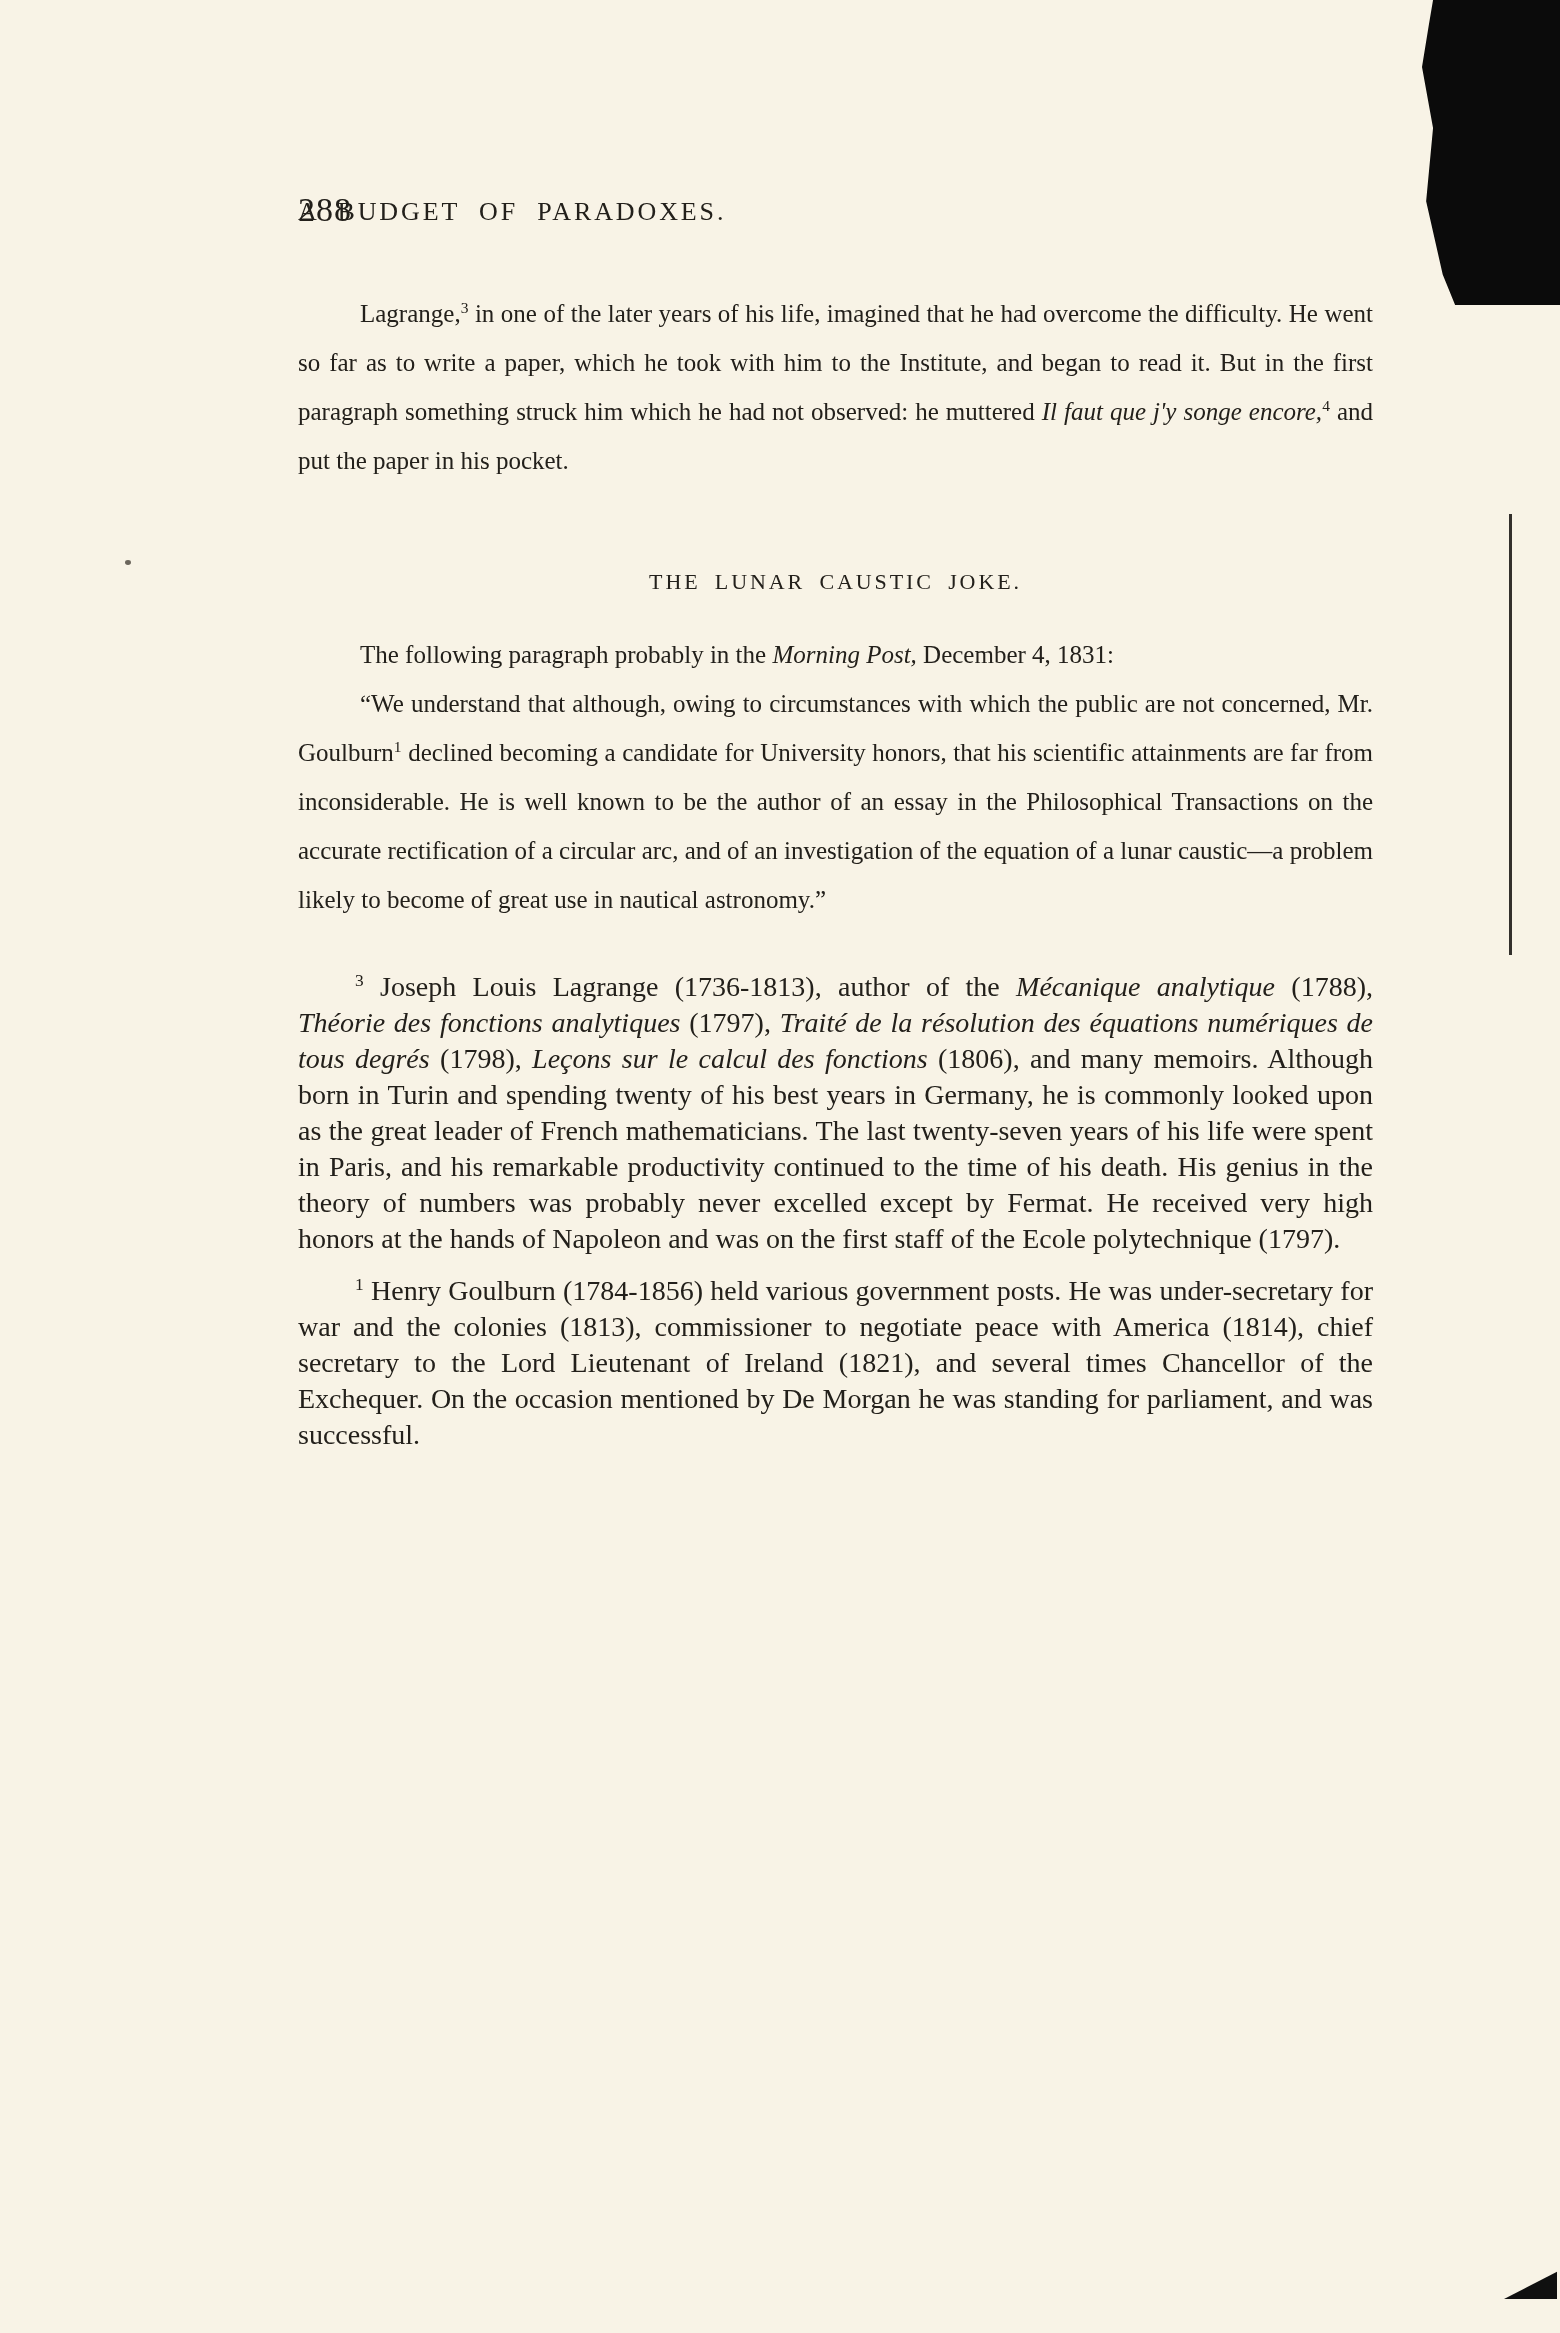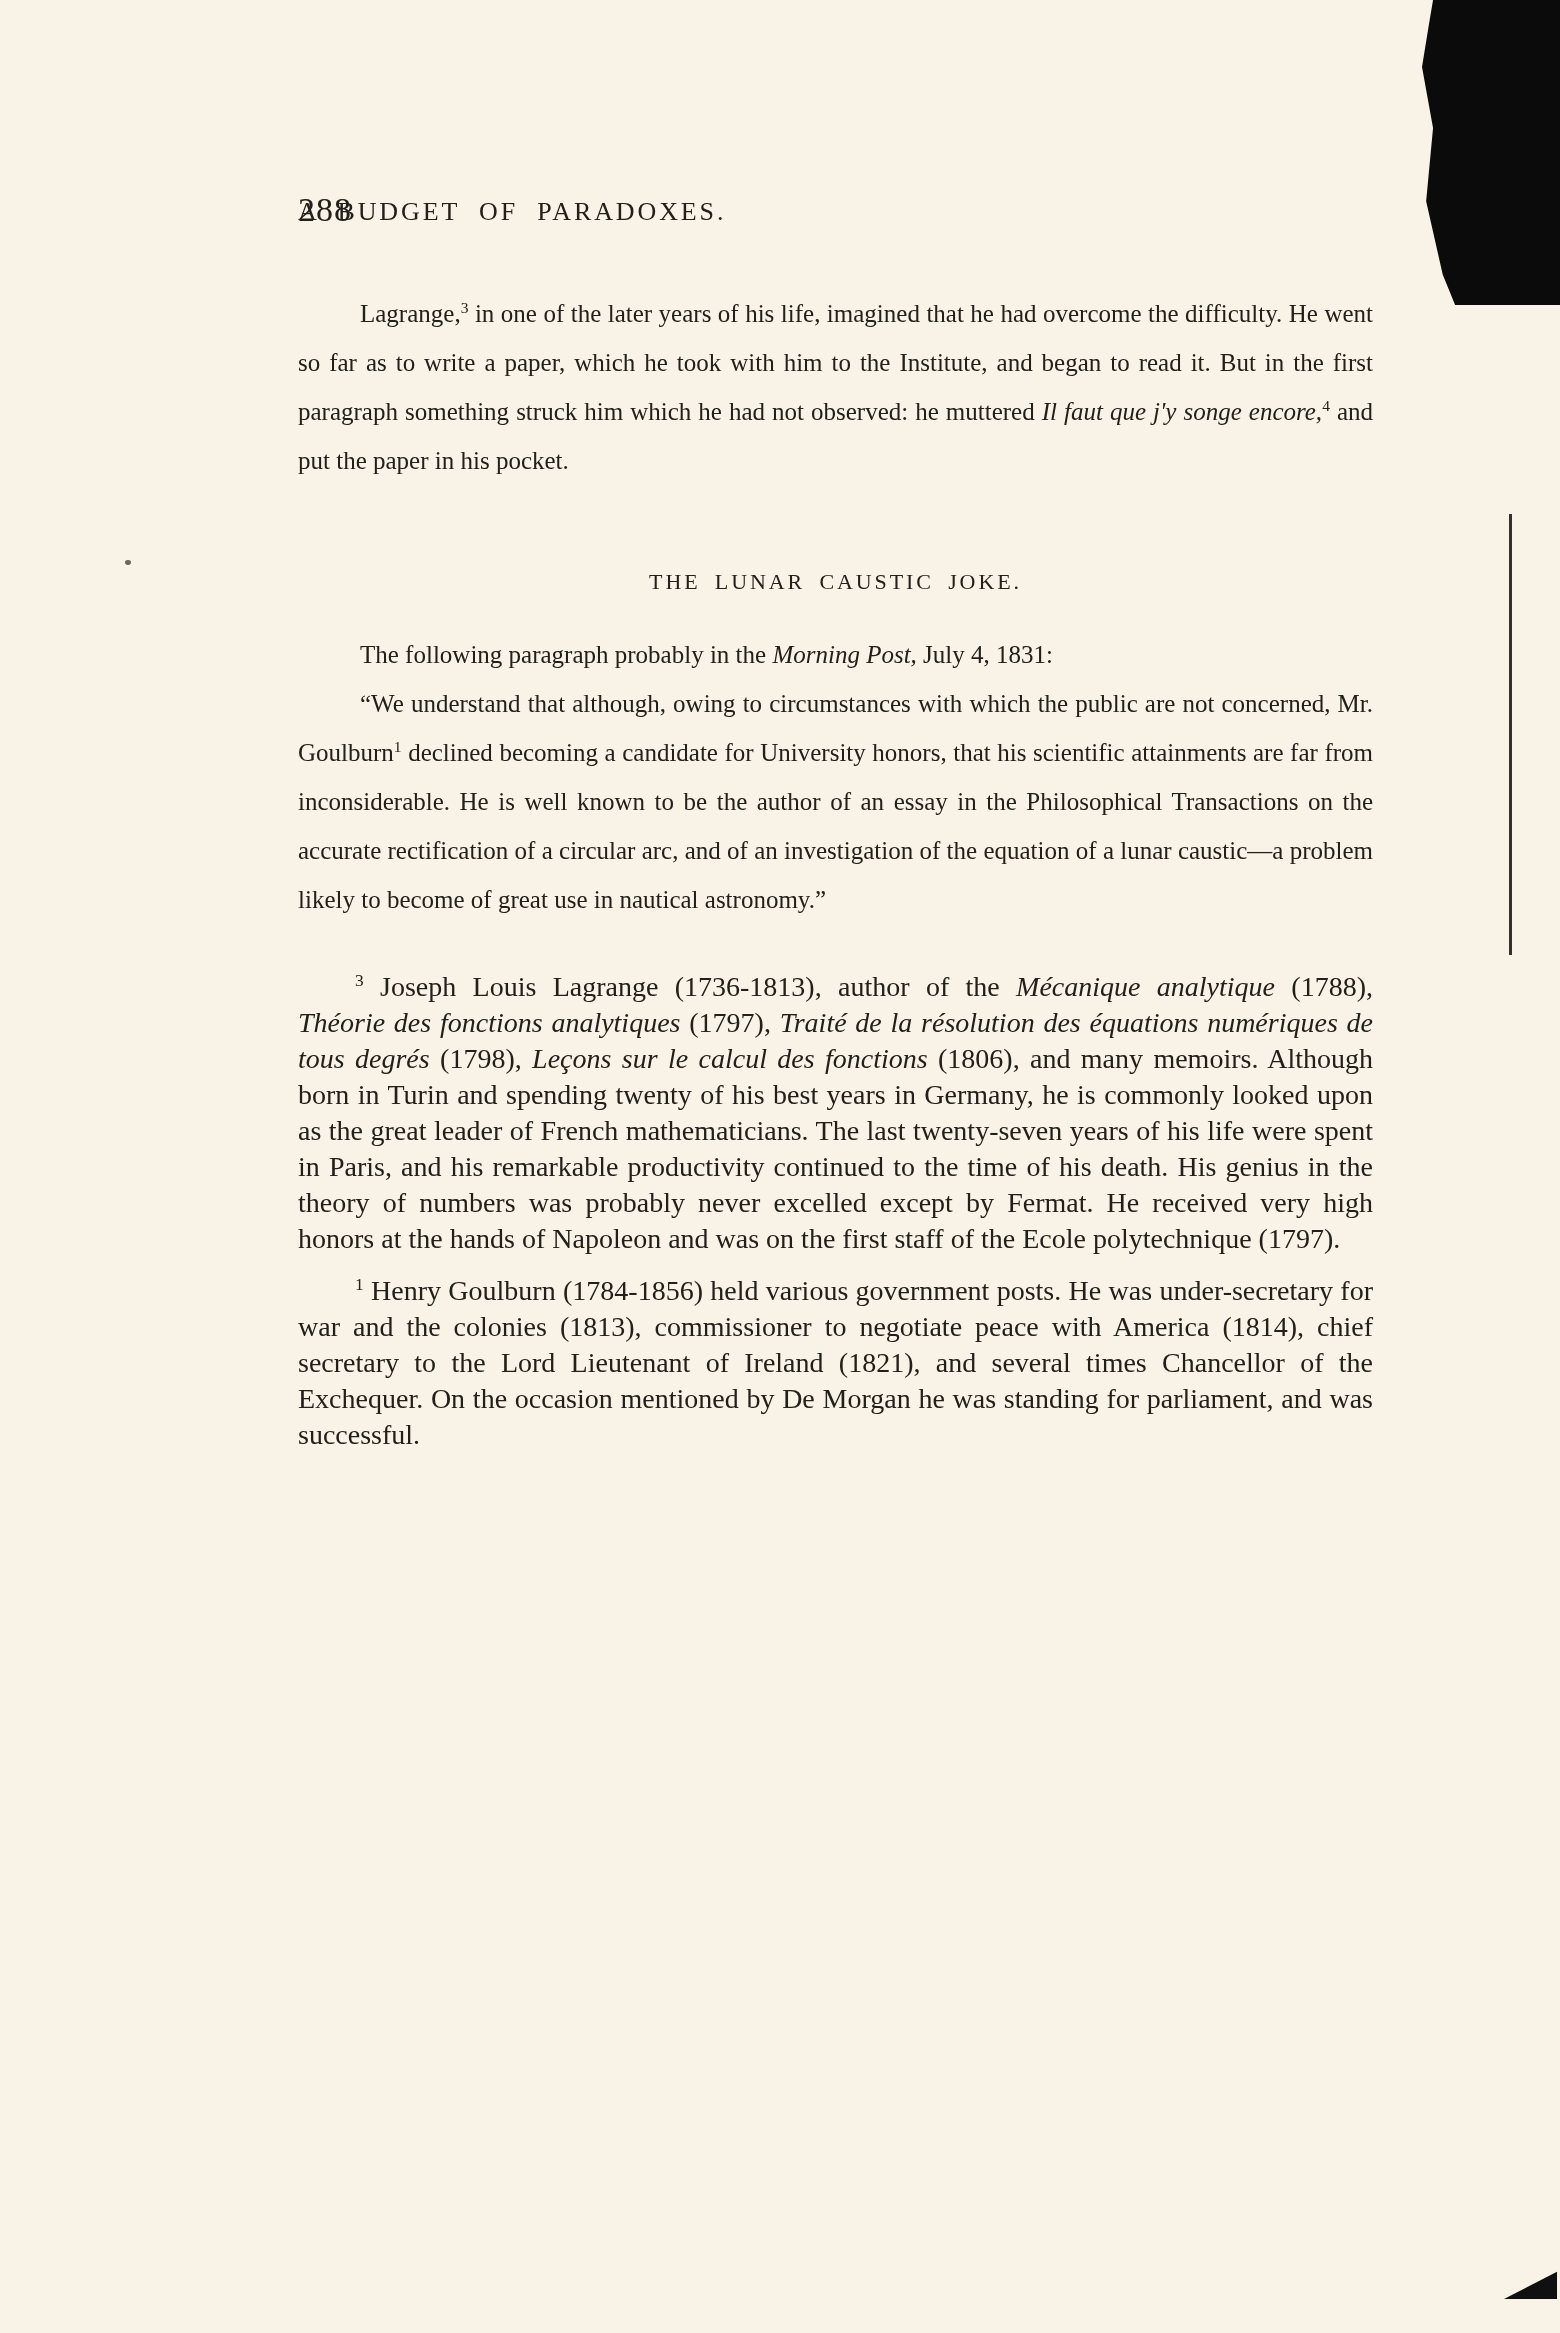--- a/index.html
+++ b/index.html
@@ -65,21 +65,21 @@
 
     <div class="page-header">
       <span class="pageno">288</span>
       <span class="running-title">A BUDGET OF PARADOXES.</span>
     </div>
 
     <p class="body-para"><span>Lagrange,</span><sup>3</sup><span> in one of the later years of his life, imagined that he had overcome the difficulty. He went so far as to write a paper, which he took with him to the Institute, and began to read it. But in the first paragraph something struck him which he had not observed: he muttered </span><em>Il faut que j'y songe encore,</em><sup>4</sup><span> and put the paper in his pocket.</span></p>
 
     <h2 class="section-heading">THE LUNAR CAUSTIC JOKE.</h2>
 
-    <p class="body-para"><span>The following paragraph probably in the </span><em>Morning Post,</em><span> July 4, 1831:</span></p>
+    <p class="body-para"><span>The following paragraph probably in the </span><em>Morning Post,</em><span> December 4, 1831:</span></p>
     <p class="body-para"><span>“We understand that although, owing to circumstances with which the public are not concerned, Mr. Goulburn</span><sup>1</sup><span> declined becoming a candidate for University honors, that his scientific attainments are far from inconsiderable. He is well known to be the author of an essay in the Philosophical Transactions on the accurate rectification of a circular arc, and of an investigation of the equation of a lunar caustic—a problem likely to become of great use in nautical astronomy.”</span></p>
 
     <div class="footnotes">
       <p class="footnote"><sup>3</sup><span> Joseph Louis Lagrange (1736-1813), author of the </span><em>Mécanique analytique</em><span> (1788), </span><em>Théorie des fonctions analytiques</em><span> (1797), </span><em>Traité de la résolution des équations numériques de tous degrés</em><span> (1798), </span><em>Leçons sur le calcul des fonctions</em><span> (1806), and many memoirs. Although born in Turin and spending twenty of his best years in Germany, he is commonly looked upon as the great leader of French mathematicians. The last twenty-seven years of his life were spent in Paris, and his remarkable productivity continued to the time of his death. His genius in the theory of numbers was probably never excelled except by Fermat. He received very high honors at the hands of Napoleon and was on the first staff of the Ecole polytechnique (1797).</span></p>
       <p class="footnote"><sup>1</sup><span> Henry Goulburn (1784-1856) held various government posts. He was under-secretary for war and the colonies (1813), commissioner to negotiate peace with America (1814), chief secretary to the Lord Lieutenant of Ireland (1821), and several times Chancellor of the Exchequer. On the occasion mentioned by De Morgan he was standing for parliament, and was successful.</span></p>
     </div>
 
   </div>
 
   <div class="corner-block"></div>

